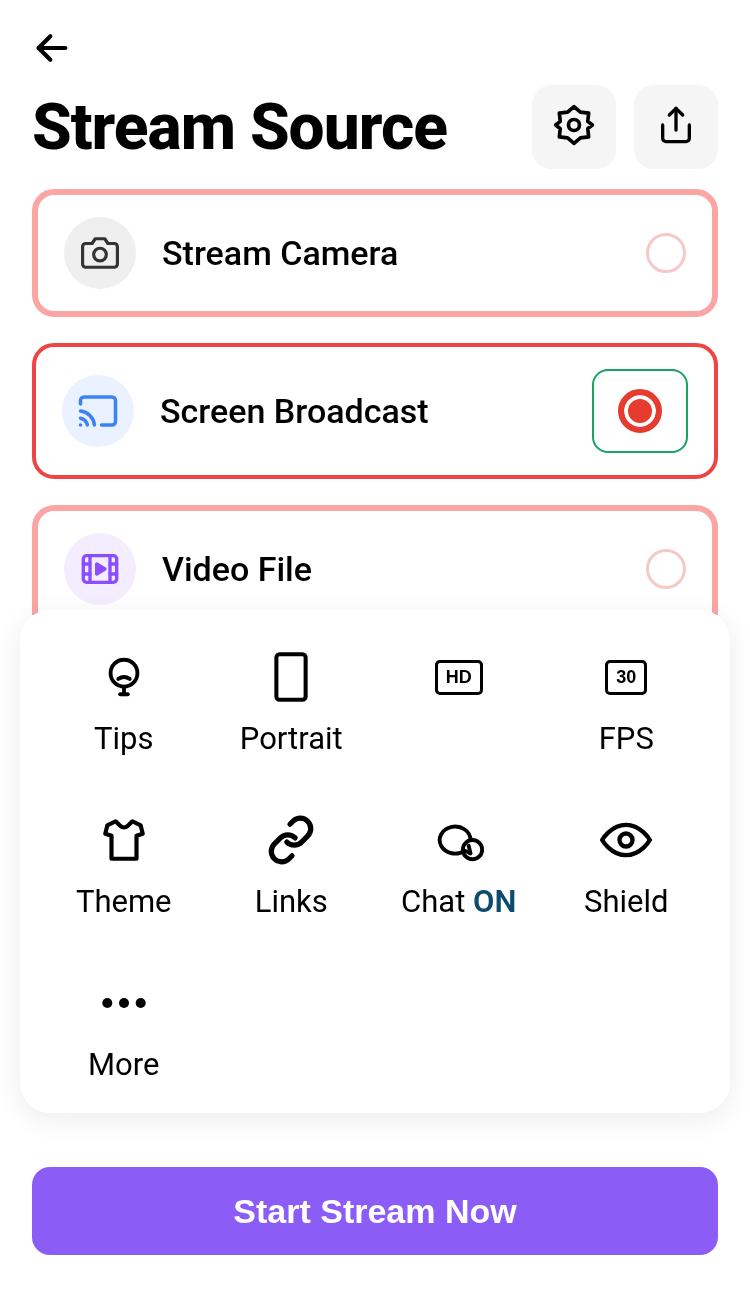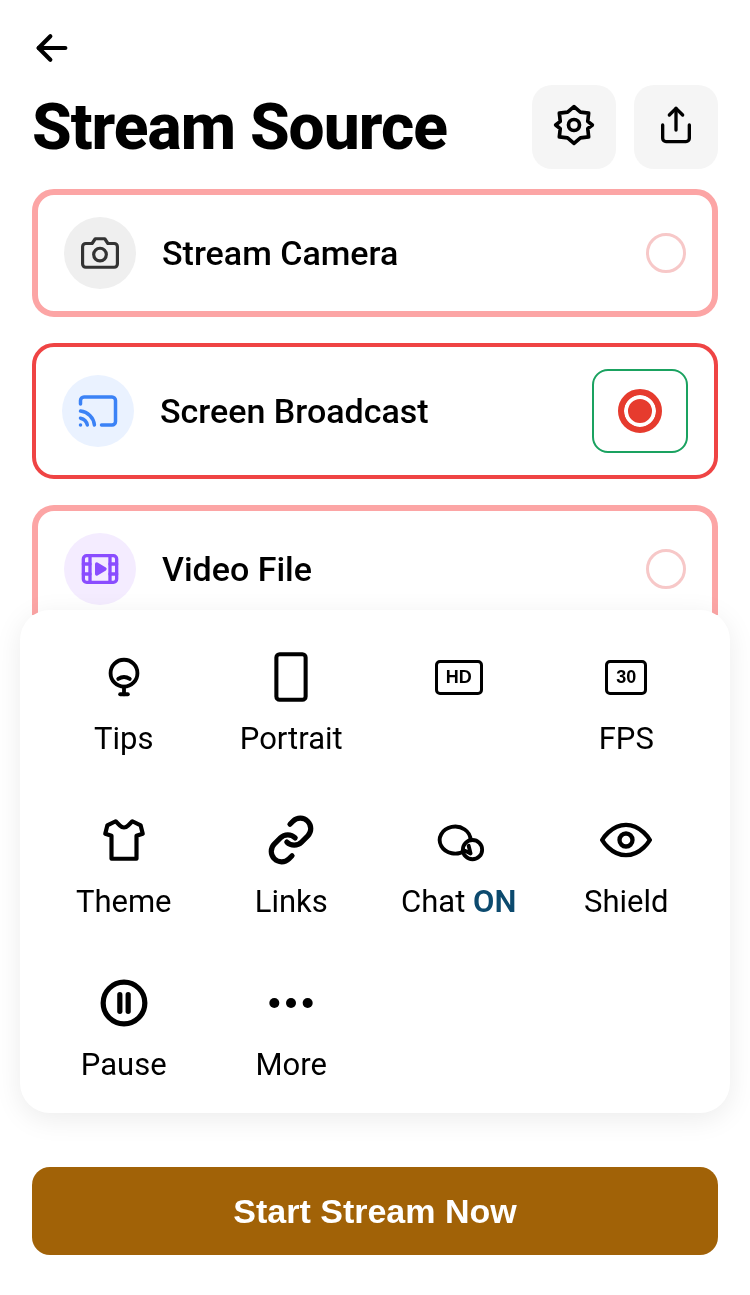--- a/index.html
+++ b/index.html
@@ -145,21 +145,21 @@
   .grid-item-label .on {
     color: #0c4a6e;
     font-weight: 600;
   }
   .start-btn {
     position: absolute;
     left: 32px;
     right: 32px;
     bottom: 40px;
     height: 88px;
-    background: #a16207;
+    background: #8b5cf6;
     border-radius: 18px;
     color: #fff;
     font-size: 34px;
     font-weight: 700;
     display: flex;
     align-items: center;
     justify-content: center;
     cursor: pointer;
     border: none;
   }
@@ -323,30 +323,20 @@
     <div class="grid-item">
       <div class="grid-item-icon">
         <svg width="52" height="40" viewBox="0 0 24 18" fill="none" stroke="#000" stroke-width="2" stroke-linecap="round">
           <path d="M1 9s4-7 11-7 11 7 11 7-4 7-11 7S1 9 1 9z"></path>
           <circle cx="12" cy="9" r="3"></circle>
         </svg>
       </div>
       <div class="grid-item-label">Shield</div>
     </div>
 
-    <div class="grid-item">
-      <div class="grid-item-icon">
-        <svg width="50" height="50" viewBox="0 0 24 24" fill="none" stroke="#000" stroke-width="2.5" stroke-linecap="round">
-          <circle cx="12" cy="12" r="10"></circle>
-          <line x1="10" y1="8" x2="10" y2="16"></line>
-          <line x1="14" y1="8" x2="14" y2="16"></line>
-        </svg>
-      </div>
-      <div class="grid-item-label">Pause</div>
-    </div>
 
     <div class="grid-item">
       <div class="grid-item-icon">
         <svg width="50" height="20" viewBox="0 0 30 10">
           <circle cx="5" cy="5" r="3" fill="#000"></circle>
           <circle cx="15" cy="5" r="3" fill="#000"></circle>
           <circle cx="25" cy="5" r="3" fill="#000"></circle>
         </svg>
       </div>
       <div class="grid-item-label">More</div>

